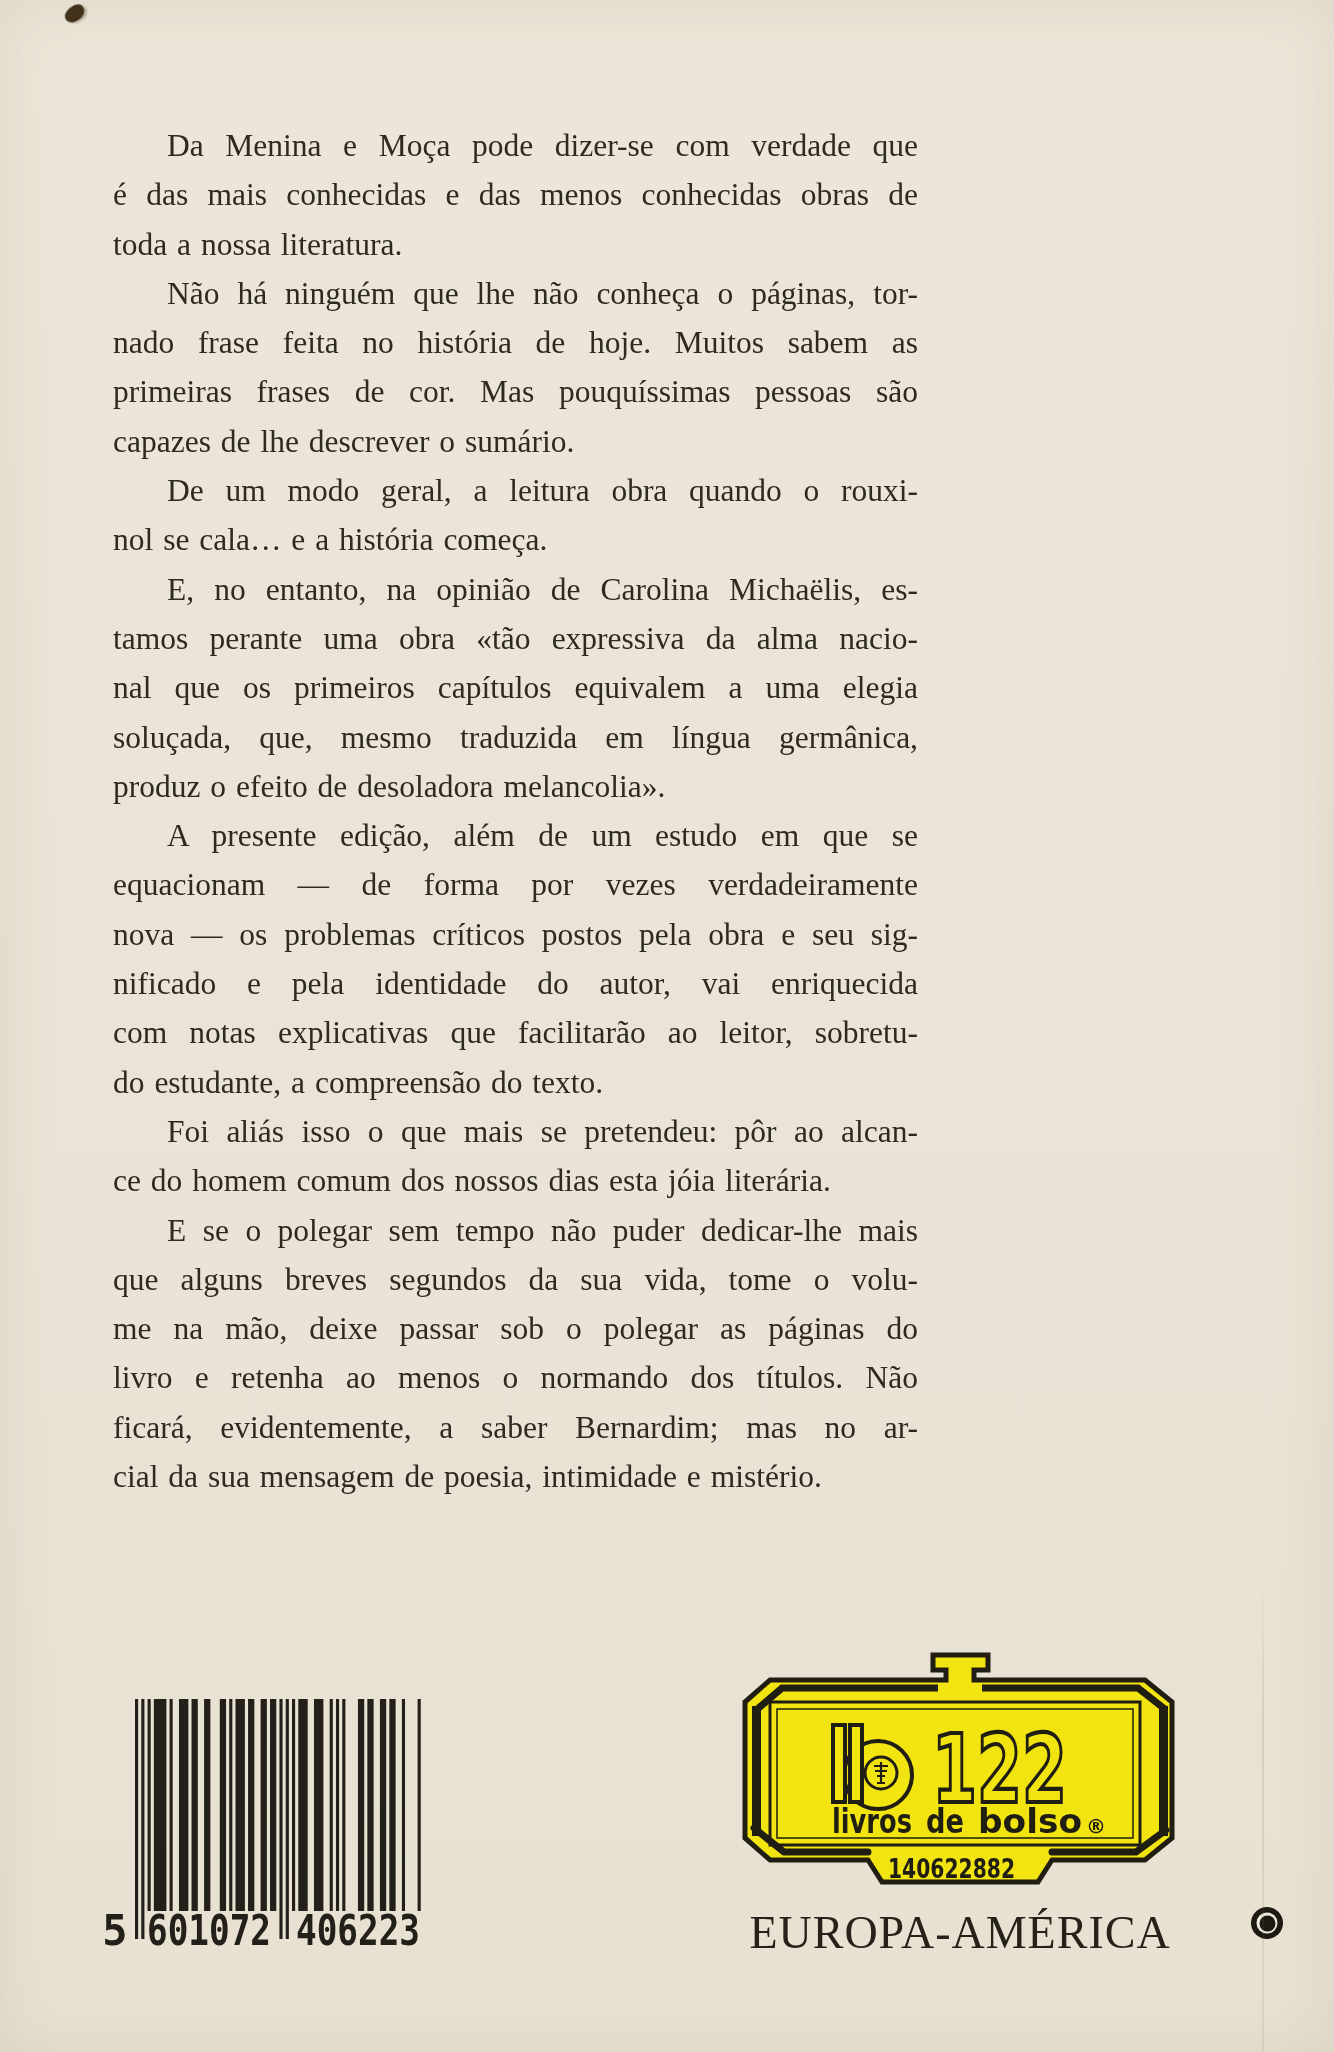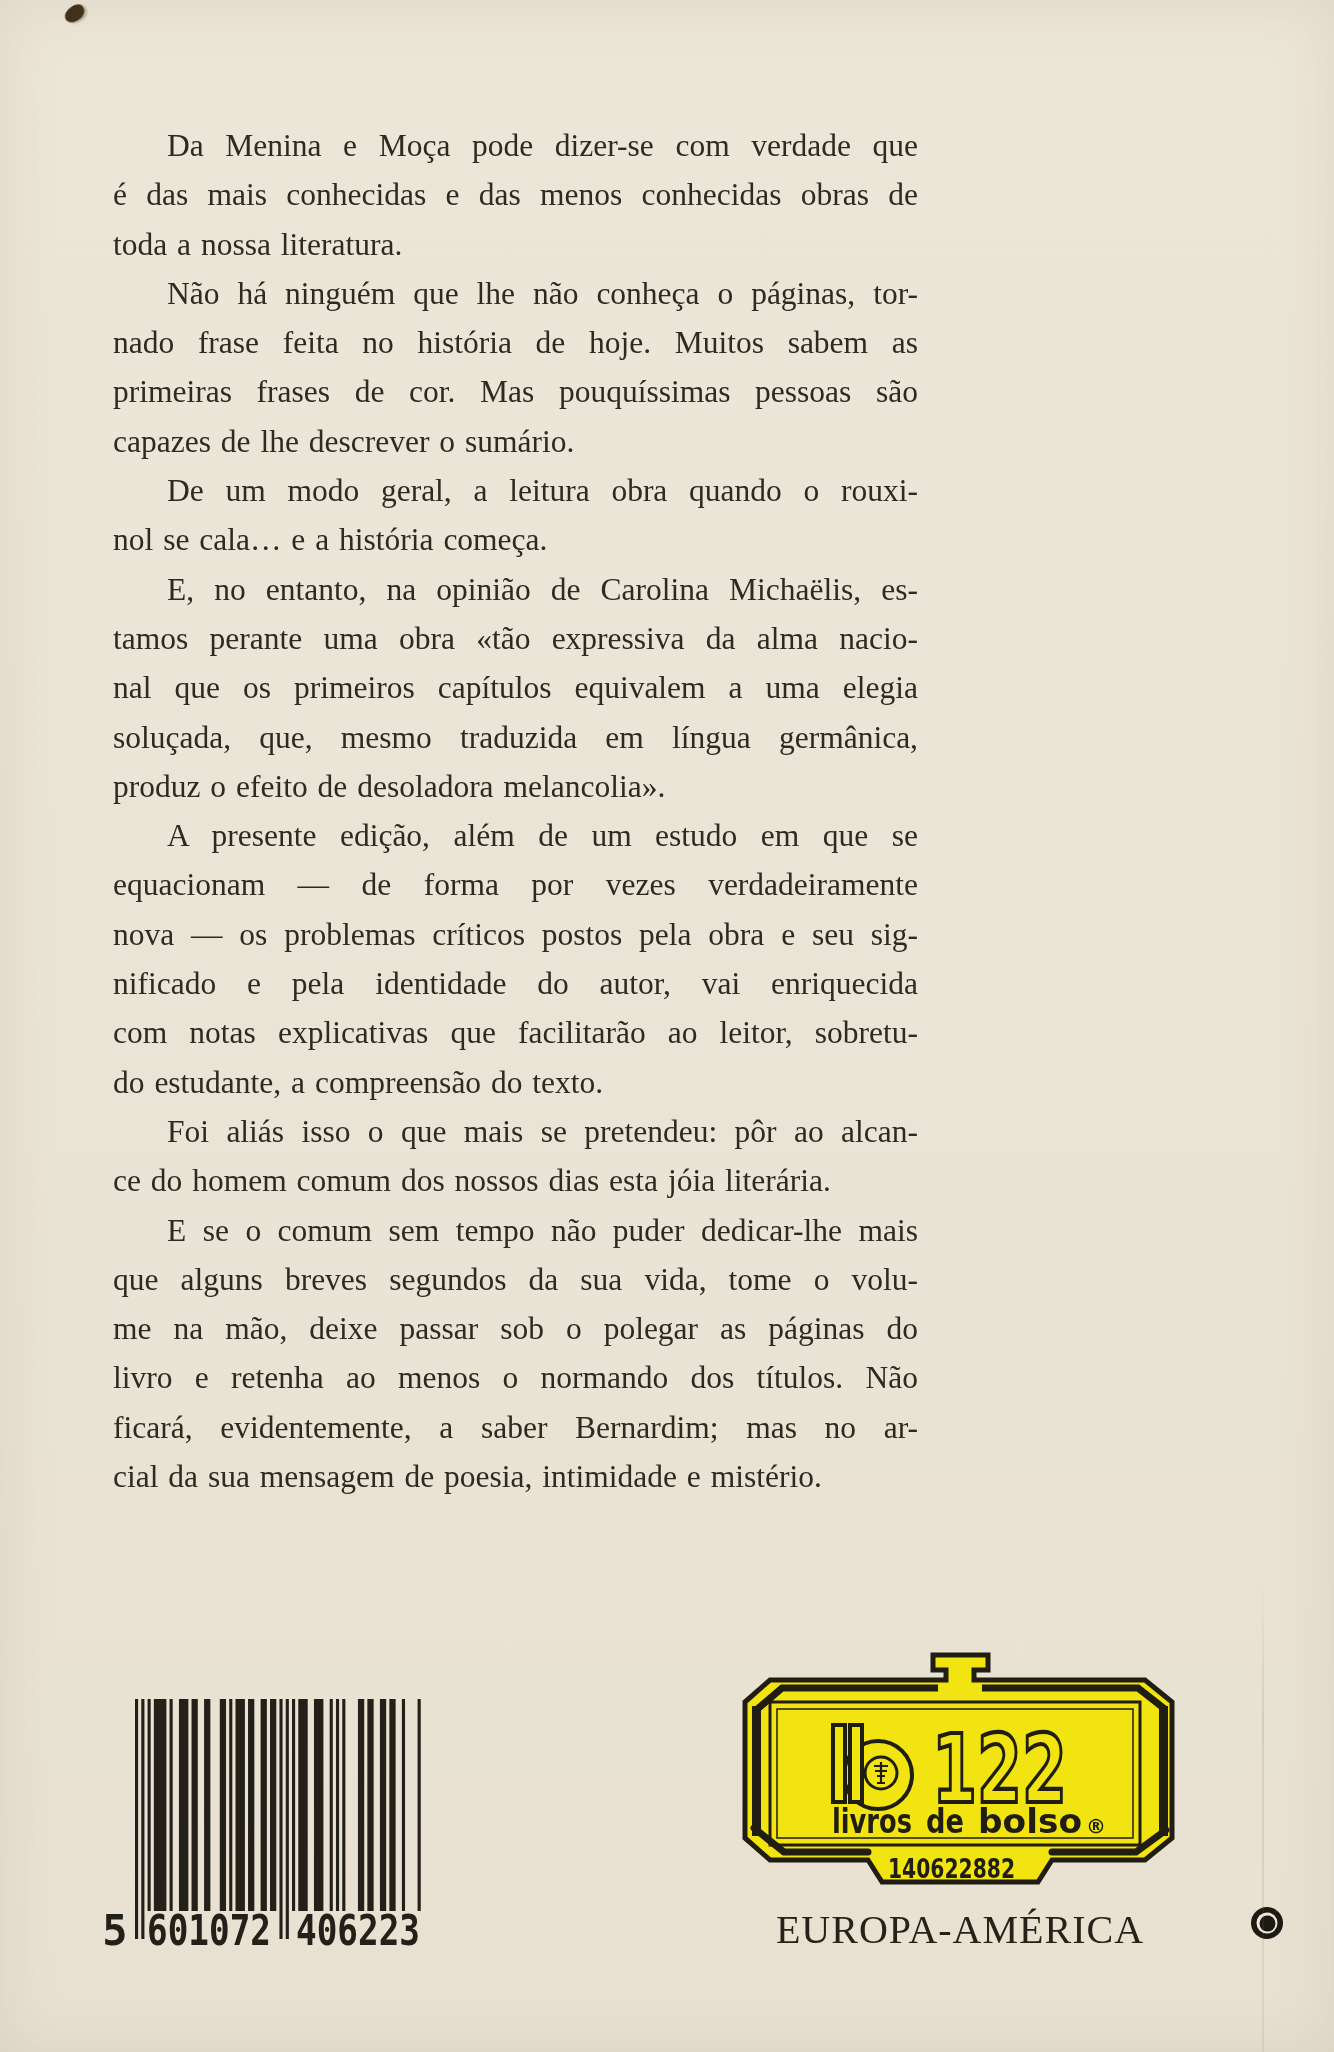--- a/index.html
+++ b/index.html
@@ -30,21 +30,21 @@
   .it{}
   .barcode{position:absolute;left:99px;top:1699px;}
   .barcode rect{fill:#23201a;}
   .barcode text{
     font-family:"DejaVu Sans Mono", monospace;font-weight:700;
     font-size:42px;fill:#23201a;
   }
   .logo{position:absolute;left:740px;top:1650px;}
   .publisher{
     position:absolute;left:740px;top:1906px;width:440px;
-    text-align:center;font-size:40px;letter-spacing:1px;color:#262219;
+    text-align:center;font-size:46px;letter-spacing:1px;color:#262219;
     font-family:"Liberation Serif", serif;
   }
   .mark{position:absolute;left:1249px;top:1905px;}
 </style>
 </head>
 <body>
 
 <div class="cover">
 
   <div class="stain"></div>
@@ -78,21 +78,21 @@
         <div class="line"><span>nova — os problemas críticos postos pela obra e seu sig-</span></div>
         <div class="line"><span>nificado e pela identidade do autor, vai enriquecida</span></div>
         <div class="line"><span>com notas explicativas que facilitarão ao leitor, sobretu-</span></div>
         <div class="line end"><span>do estudante, a compreensão do texto.</span></div>
       </div>
       <div class="para">
         <div class="line first"><span>Foi aliás isso o que mais se pretendeu: pôr ao alcan-</span></div>
         <div class="line end"><span>ce do homem comum dos nossos dias esta jóia literária.</span></div>
       </div>
       <div class="para">
-        <div class="line first"><span>E se o comum sem tempo não puder dedicar-lhe mais</span></div>
+        <div class="line first"><span>E se o polegar sem tempo não puder dedicar-lhe mais</span></div>
         <div class="line"><span>que alguns breves segundos da sua vida, tome o volu-</span></div>
         <div class="line"><span>me na mão, deixe passar sob o polegar as páginas do</span></div>
         <div class="line"><span>livro e retenha ao menos o normando dos títulos. Não</span></div>
         <div class="line"><span>ficará, evidentemente, a saber Bernardim; mas no ar-</span></div>
         <div class="line end"><span>cial da sua mensagem de poesia, intimidade e mistério.</span></div>
       </div>
     </div>
 
   <svg class="barcode" width="345" height="250" viewBox="0 0 345 250">
     <g>

